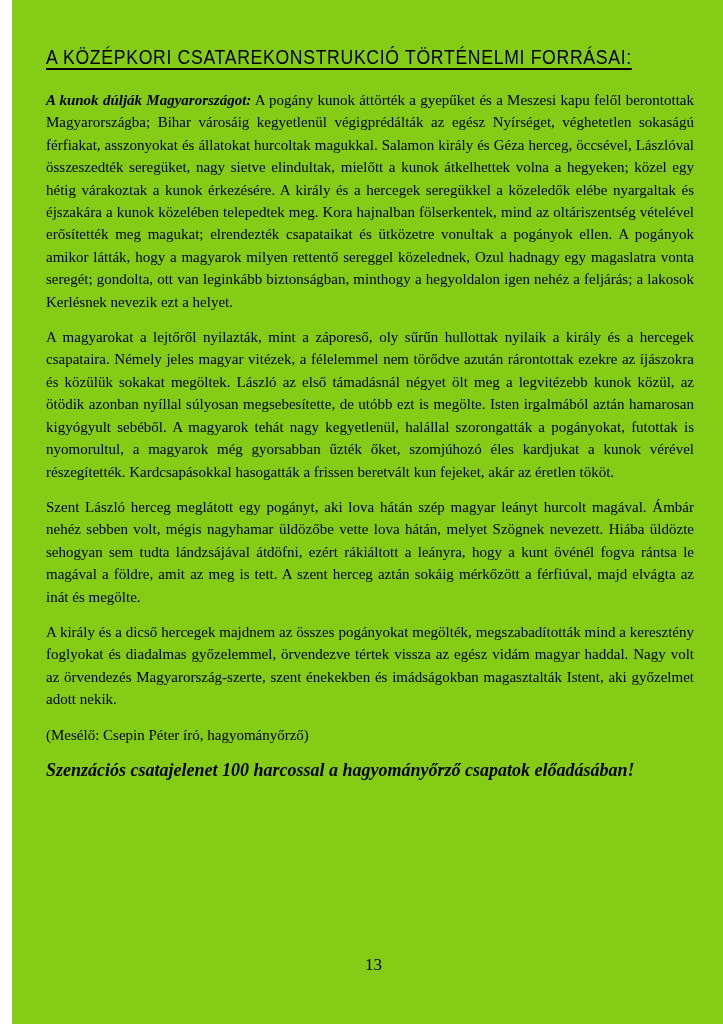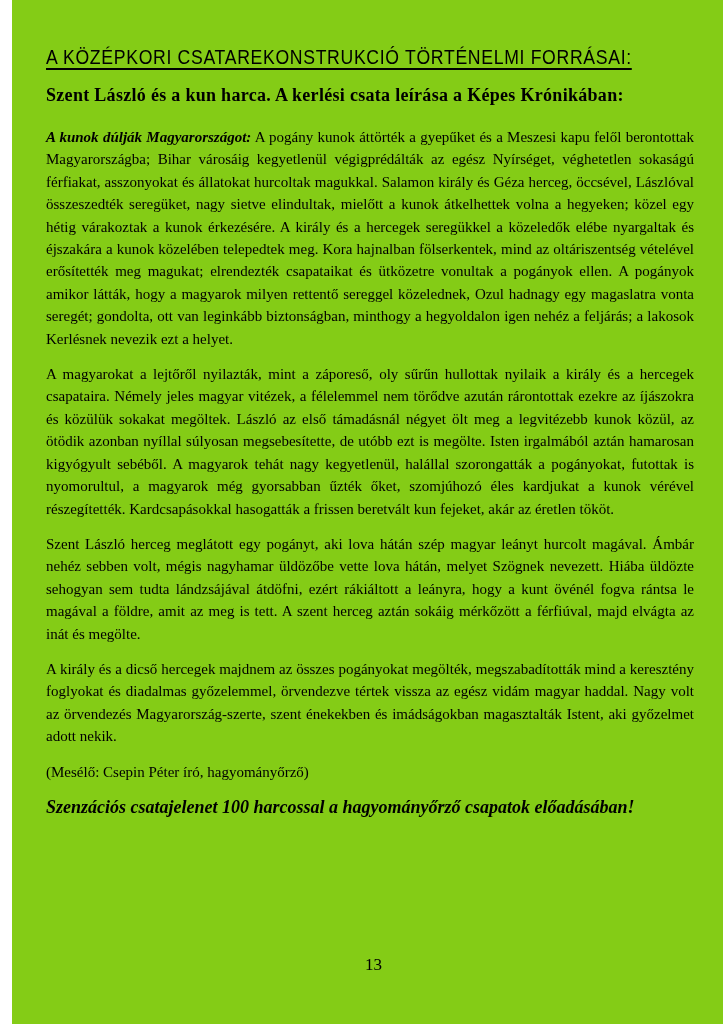--- a/index.html
+++ b/index.html
@@ -102,21 +102,20 @@
 </head>
 <body>
 
 <div class="page">
   <div class="content">
 
     <h1 class="doc-title">
       <span class="title-inner">A KÖZÉPKORI CSATAREKONSTRUKCIÓ TÖRTÉNELMI FORRÁSAI:</span>
     </h1>
 
-    <h2 class="doc-subtitle">Szent László és a kun harca. A kerlési csata leírása a Képes Krónikában:</h2>
 
     <p class="body-par first"><span class="lead-bold">A kunok dúlják Magyarországot:</span><span> A pogány kunok áttörték a gyepűket és a Meszesi kapu felől berontottak Magyarországba; Bihar városáig kegyetlenül végigprédálták az egész Nyírséget, véghetetlen sokaságú férfiakat, asszonyokat és állatokat hurcoltak magukkal. Salamon király és Géza herceg, öccsével, Lászlóval összeszedték seregüket, nagy sietve elindultak, mielőtt a kunok átkelhettek volna a hegyeken; közel egy hétig várakoztak a kunok érkezésére. A király és a hercegek seregükkel a közeledők elébe nyargaltak és éjszakára a kunok közelében telepedtek meg. Kora hajnalban fölserkentek, mind az oltáriszentség vételével erősítették meg magukat; elrendezték csapataikat és ütközetre vonultak a pogányok ellen. A pogányok amikor látták, hogy a magyarok milyen rettentő sereggel közelednek, Ozul hadnagy egy magaslatra vonta seregét; gondolta, ott van leginkább biztonságban, minthogy a hegyoldalon igen nehéz a feljárás; a lakosok Kerlésnek nevezik ezt a helyet.</span></p>
 
     <p class="body-par">A magyarokat a lejtőről nyilazták, mint a záporeső, oly sűrűn hullottak nyilaik a király és a hercegek csapataira. Némely jeles magyar vitézek, a félelemmel nem törődve azután rárontottak ezekre az íjászokra és közülük sokakat megöltek. László az első támadásnál négyet ölt meg a legvitézebb kunok közül, az ötödik azonban nyíllal súlyosan megsebesítette, de utóbb ezt is megölte. Isten irgalmából aztán hamarosan kigyógyult sebéből. A magyarok tehát nagy kegyetlenül, halállal szorongatták a pogányokat, futottak is nyomorultul, a magyarok még gyorsabban űzték őket, szomjúhozó éles kardjukat a kunok vérével részegítették. Kardcsapásokkal hasogatták a frissen beretvált kun fejeket, akár az éretlen tököt.</p>
 
     <p class="body-par">Szent László herceg meglátott egy pogányt, aki lova hátán szép magyar leányt hurcolt magával. Ámbár nehéz sebben volt, mégis nagyhamar üldözőbe vette lova hátán, melyet Szögnek nevezett. Hiába üldözte sehogyan sem tudta lándzsájával átdöfni, ezért rákiáltott a leányra, hogy a kunt övénél fogva rántsa le magával a földre, amit az meg is tett. A szent herceg aztán sokáig mérkőzött a férfiúval, majd elvágta az inát és megölte.</p>
 
     <p class="body-par">A király és a dicső hercegek majdnem az összes pogányokat megölték, megszabadították mind a keresztény foglyokat és diadalmas győzelemmel, örvendezve tértek vissza az egész vidám magyar haddal. Nagy volt az örvendezés Magyarország-szerte, szent énekekben és imádságokban magasztalták Istent, aki győzelmet adott nekik.</p>
 
     <p class="narrator">(Mesélő: Csepin Péter író, hagyományőrző)</p>

